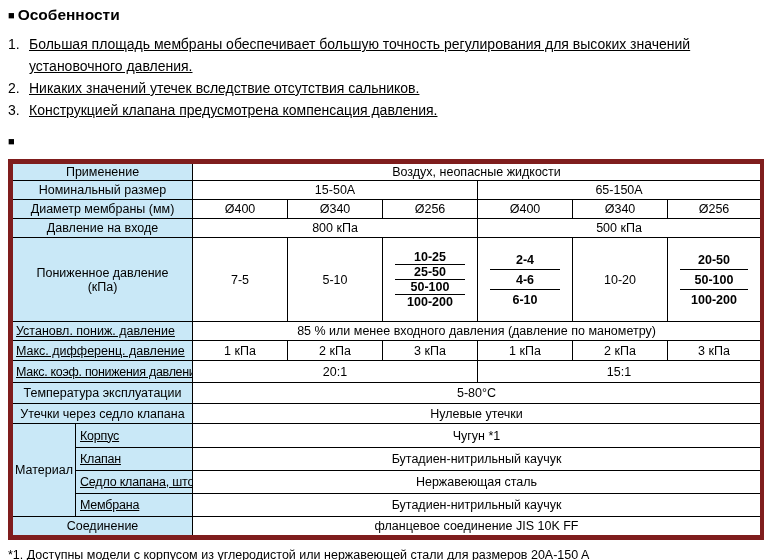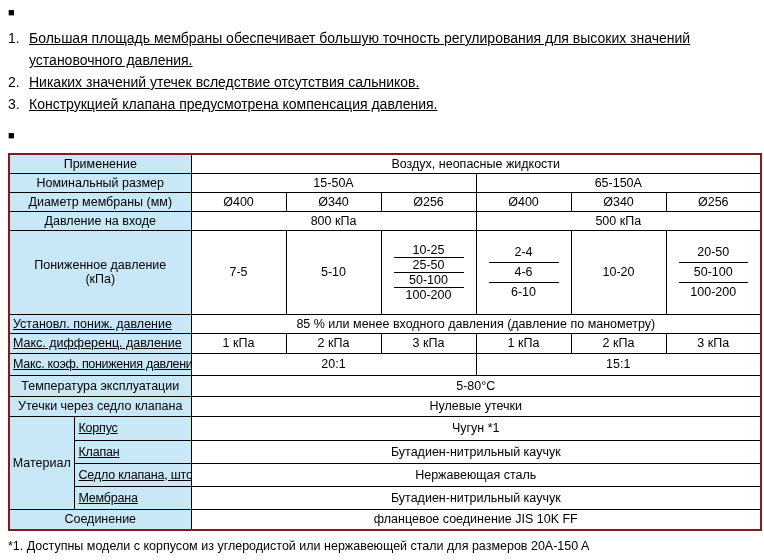--- a/index.html
+++ b/index.html
@@ -26,53 +26,54 @@
   .feature-item .txt { flex: 1; padding-left: 6px; text-decoration: underline; }
 
   .specs-title { margin-top: 14px; }
 
   table.specs {
     margin-top: 12px;
     width: 752px;
     border-collapse: collapse;
     table-layout: fixed;
     font-size: 12.5px;
-    border: 2px solid #7f1d1d;
+    border: 5px solid #7f1d1d;
   }
   .specs th, .specs td {
     border: 1px solid #000;
     padding: 0 2px;
     font-weight: normal;
     text-align: center;
     vertical-align: middle;
     overflow: hidden;
     white-space: nowrap;
   }
   .specs th.hdr { background: #C9E8F7; }
   .specs th.left { text-align: left; padding-left: 3px; text-decoration: underline; }
   .specs th.tight { letter-spacing: -0.3px; }
   .specs th.sub { text-align: left; padding-left: 4px; letter-spacing: -0.2px; text-decoration: underline; }
-  .specs td.stackcell { padding: 12px; }
+  .specs td.stackcell { padding: 12px; font-weight: bold; }
   .stack { display: flex; flex-direction: column; height: 100%; width: 100%; }
   .stack > div {
     flex: 1; display: flex; align-items: center; justify-content: center;
     border-bottom: 1px solid #000;
   }
   .stack > div:last-child { border-bottom: none; }
   td.tallcell { height: 81px; }
 
   .footnote { margin-top: 8px; font-size: 12.5px; padding-left: 0px; }
 </style>
 </head>
 <body>
 
 <div class="page">
 
   <div class="sec-title">
     <span class="bullet">■</span>
+    <span>Особенности</span>
   </div>
 
   <div class="features-list">
     <div class="feature-item">
       <span class="num">1.</span>
       <span class="txt">Большая площадь мембраны обеспечивает большую точность регулирования для высоких значений установочного давления.</span>
     </div>
     <div class="feature-item">
       <span class="num">2.</span>
       <span class="txt">Никаких значений утечек вследствие отсутствия сальников.</span>

